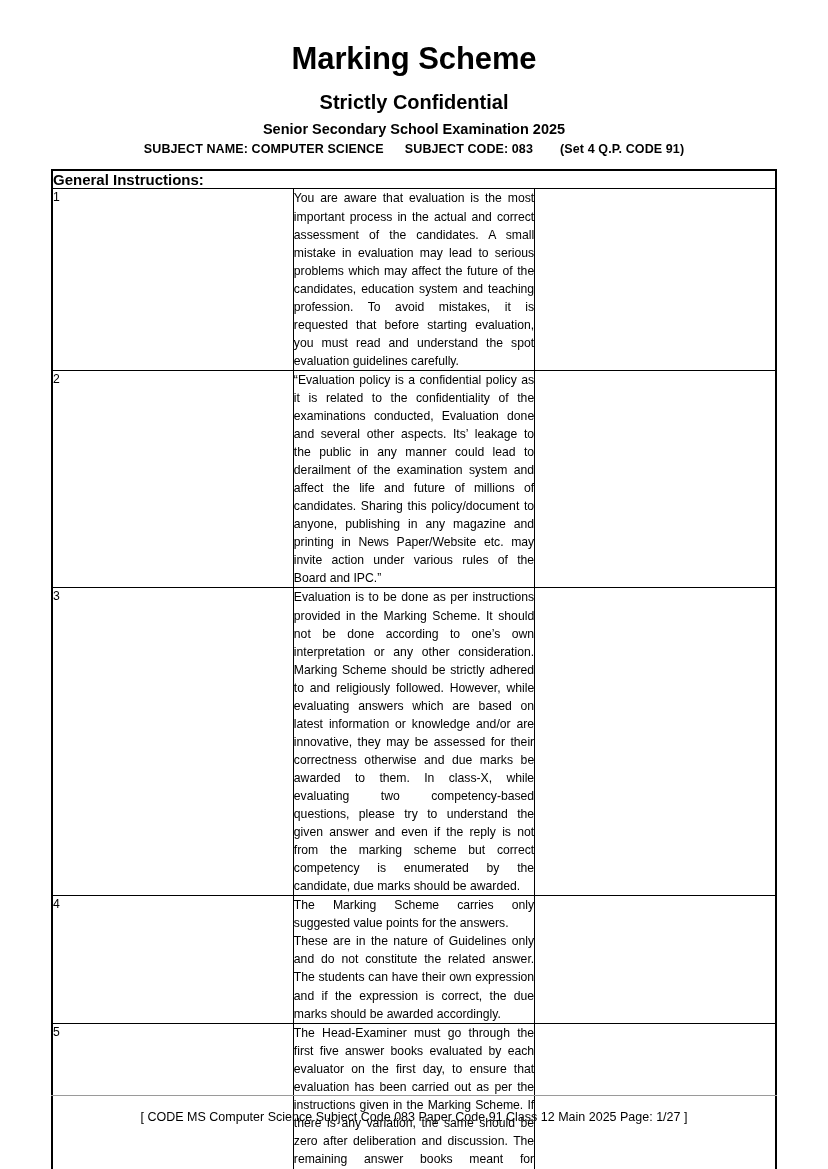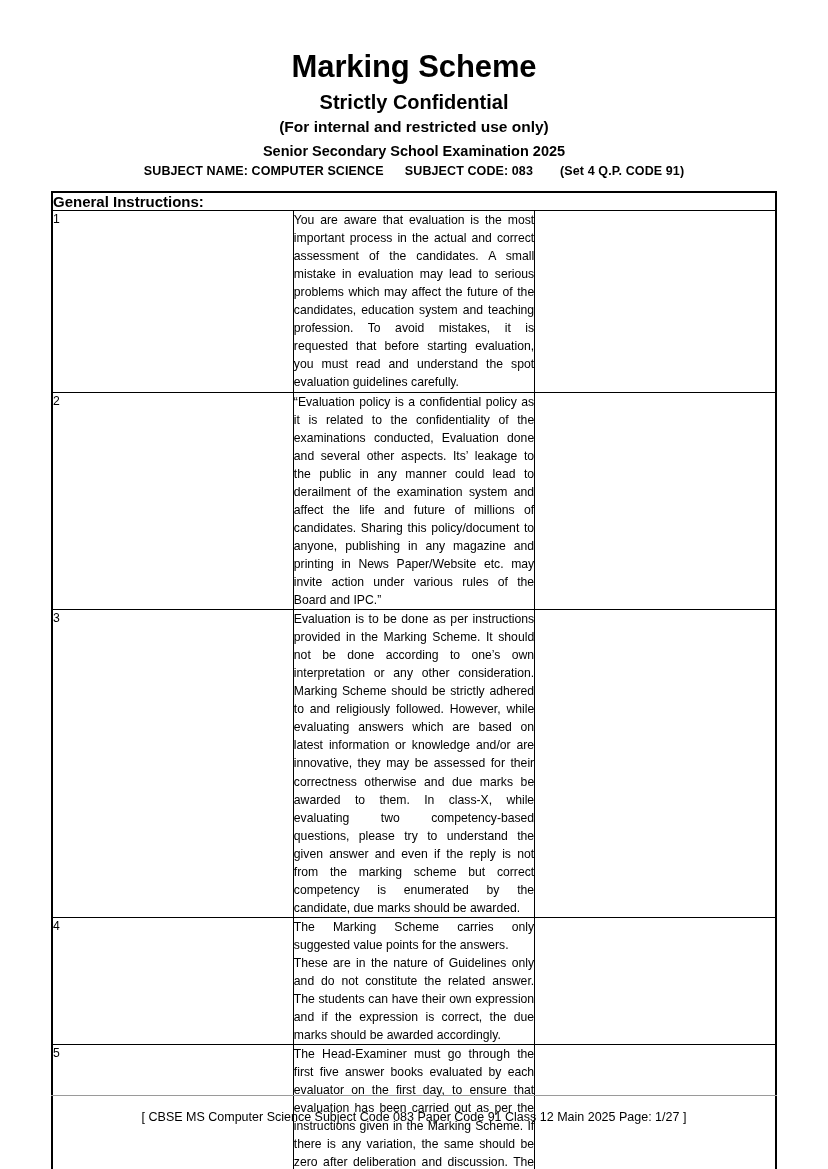--- a/index.html
+++ b/index.html
@@ -12,40 +12,40 @@
     height: 1169px;
     font-family: "Liberation Sans", sans-serif;
     color: #000000;
     position: relative;
     overflow: hidden;
   }
   .page {
     width: 828px;
     height: 1169px;
     box-sizing: border-box;
-    padding: 8px;
+    padding: 0;
     position: relative;
   }
 
   
   .doc-header {
     text-align: center;
     padding-top: 42px;
   }
   .title-main {
     font-size: 31px;
     font-weight: bold;
     line-height: 1.08;
     letter-spacing: -0.1px;
   }
   .title-sub {
     font-size: 20px;
     font-weight: bold;
     line-height: 1.18;
-    margin-top: 8px;
+    margin-top: 16px;
   }
   .title-paren {
     font-size: 15.5px;
     font-weight: bold;
     line-height: 1.2;
     margin-top: 3px;
   }
   .title-exam {
     font-size: 14.5px;
     font-weight: bold;
@@ -129,21 +129,20 @@
   .footer-text b { font-weight: normal; }
 </style>
 </head>
 <body>
 
 <div class="page">
 
   <div class="doc-header">
     <div class="title-main">Marking Scheme</div>
     <div class="title-sub">Strictly Confidential</div>
-    <div class="title-paren">(For internal and restricted use only)</div>
     <div class="title-exam">Senior Secondary School Examination 2025</div>
     <div class="subject-line">
       <span>SUBJECT NAME: COMPUTER SCIENCE</span>
       <span class="gap-sm"></span>
       <span>SUBJECT CODE: 083</span>
       <span class="gap-lg"></span>
       <span>(Set 4 Q.P. CODE 91)</span>
     </div>
   </div>
 
@@ -181,17 +180,17 @@
             <td class="body-cell">The Head-Examiner must go through the first five answer books evaluated by each evaluator on the first day, to ensure that evaluation has been carried out as per the instructions given in the Marking Scheme. If there is any variation, the same should be zero after deliberation and discussion. The remaining answer books meant for evaluation shall be given only after ensuring that there is no significant variation in the marking of individual evaluators.</td>
             <td class="mark-cell"></td>
           </tr>
         </tbody>
     </table>
   </div>
 
   <div class="doc-footer">
     <div class="footer-rule"></div>
     <div class="footer-text">
-      <span>[ CBSE MS </span><b>Computer Science</b><span> Subject Code </span><b>083</b><span> Paper Code </span><b>91</b><span> Class 12 Main 2025 Page:  1/27 ]</span>
+      <span>[ CODE MS </span><b>Computer Science</b><span> Subject Code </span><b>083</b><span> Paper Code </span><b>91</b><span> Class 12 Main 2025 Page:  1/27 ]</span>
     </div>
   </div>
 
 </div>
 
 </body></html>

